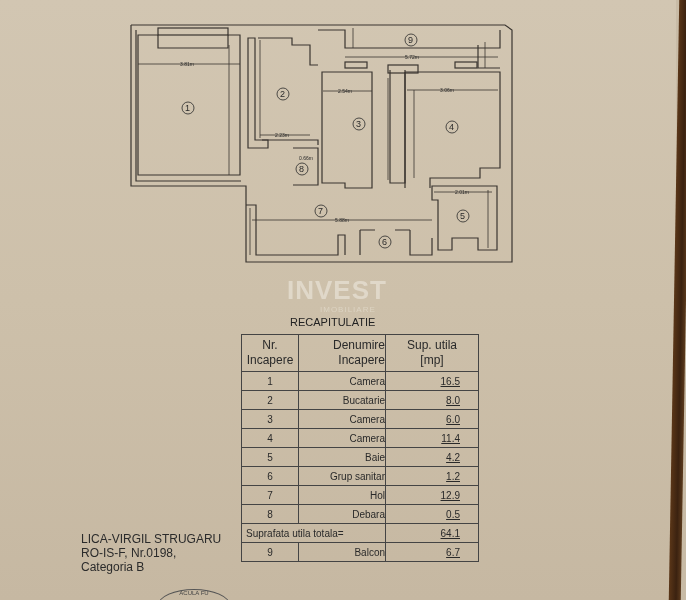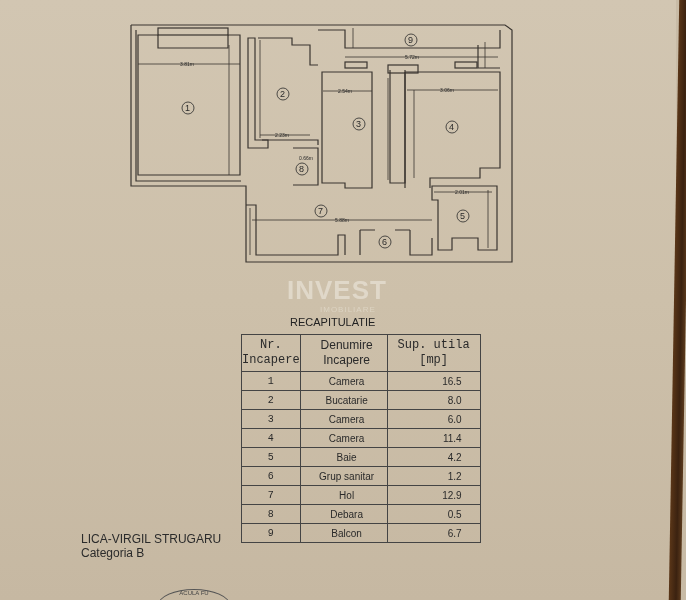--- a/index.html
+++ b/index.html
@@ -30,23 +30,23 @@
     position:absolute; left:290px; top:316px; font-size:11px; color:#222;
   }
   table.recap {
     position:absolute; left:241px; top:334px; border-collapse:collapse;
     color:#2a2a2a; font-size:10px;
   }
   table.recap td, table.recap th {
     border:1.3px solid #444; padding:0; height:18px;
   }
   table.recap th { font-weight:normal; font-size:12px; line-height:15px; height:36px; }
-  .c1 { width:56px; text-align:center;font-family:Liberation Mono, monospace; }
-  .c2 { width:80px; text-align:center; padding-left:6px !important; }
-  .c3 { width:74px; text-align:right; padding-right:18px !important; }
+  .c1 { width:56px; text-align:center; }
+  .c2 { width:80px; text-align:right; padding-left:6px !important; }
+  .c3 { width:74px; text-align:right; padding-right:18px !important;text-decoration:underline; }
   .sumrow td { font-size:10px; }
   .sumlabel { text-align:left; padding-left:4px !important; }
   .author {
     position:absolute; left:81px; top:532px; font-size:12px; color:#2b2b2b; line-height:14px;
   }
   .stamp {
     position:absolute; left:158px; top:589px; width:70px; height:30px;
     border:1px solid #555; border-radius:50%; font-size:6px; text-align:center; color:#444;
   }
 </style>
@@ -181,26 +181,31 @@
   <tr>
         <td class="c1">7</td>
         <td class="c2">Hol</td>
         <td class="c3">12.9</td>
       </tr>
   <tr>
         <td class="c1">8</td>
         <td class="c2">Debara</td>
         <td class="c3">0.5</td>
       </tr>
+  <tr class="sumrow">
+        <td colspan="2" class="sumlabel">Suprafata utila totala=</td>
+        <td class="c3">64.1</td>
+      </tr>
   <tr>
         <td class="c1">9</td>
         <td class="c2">Balcon</td>
         <td class="c3">6.7</td>
       </tr>
 </tbody>
   </table>
 
 <div class="author">
   <div>LICA-VIRGIL STRUGARU</div>
+  <div>RO-IS-F, Nr.0198,</div>
   <div>Categoria B</div>
 </div>
 
 <div class="stamp">ACULA FU</div>
 
 </body></html>

